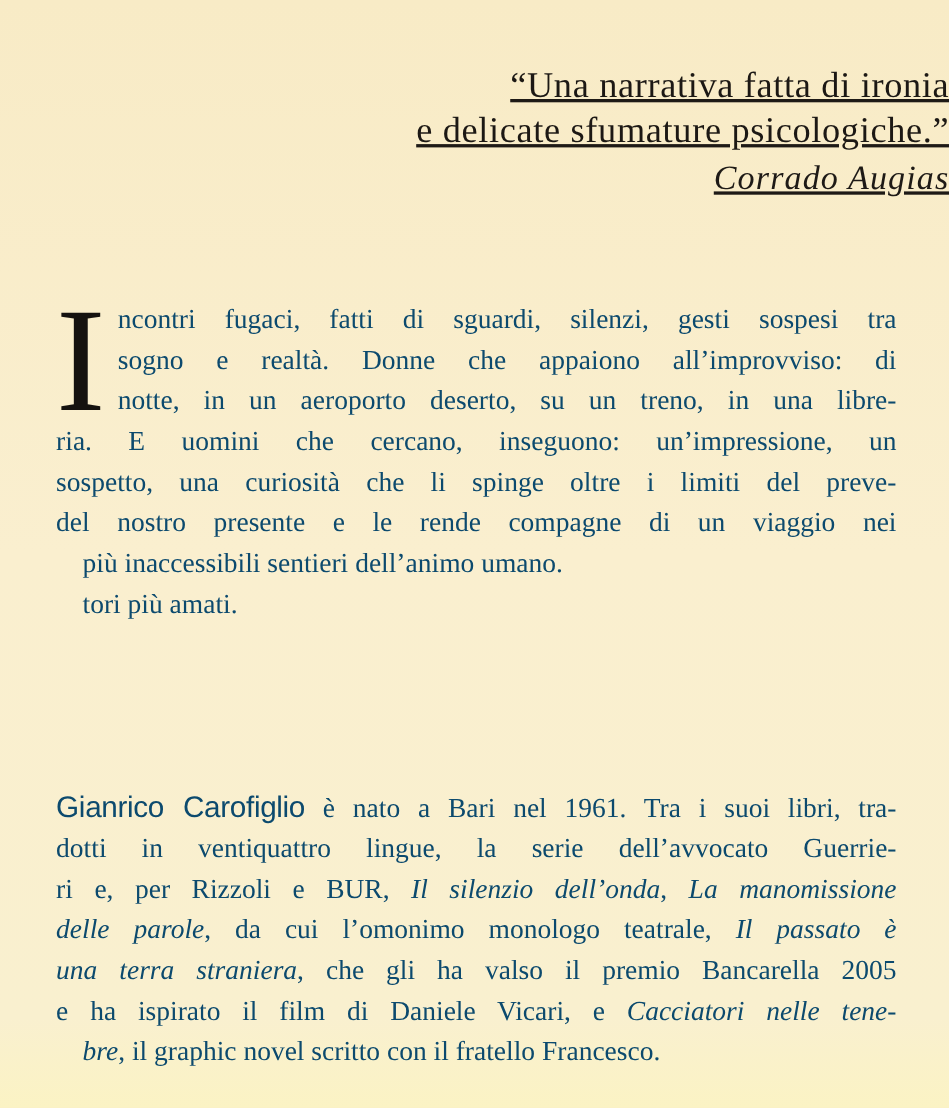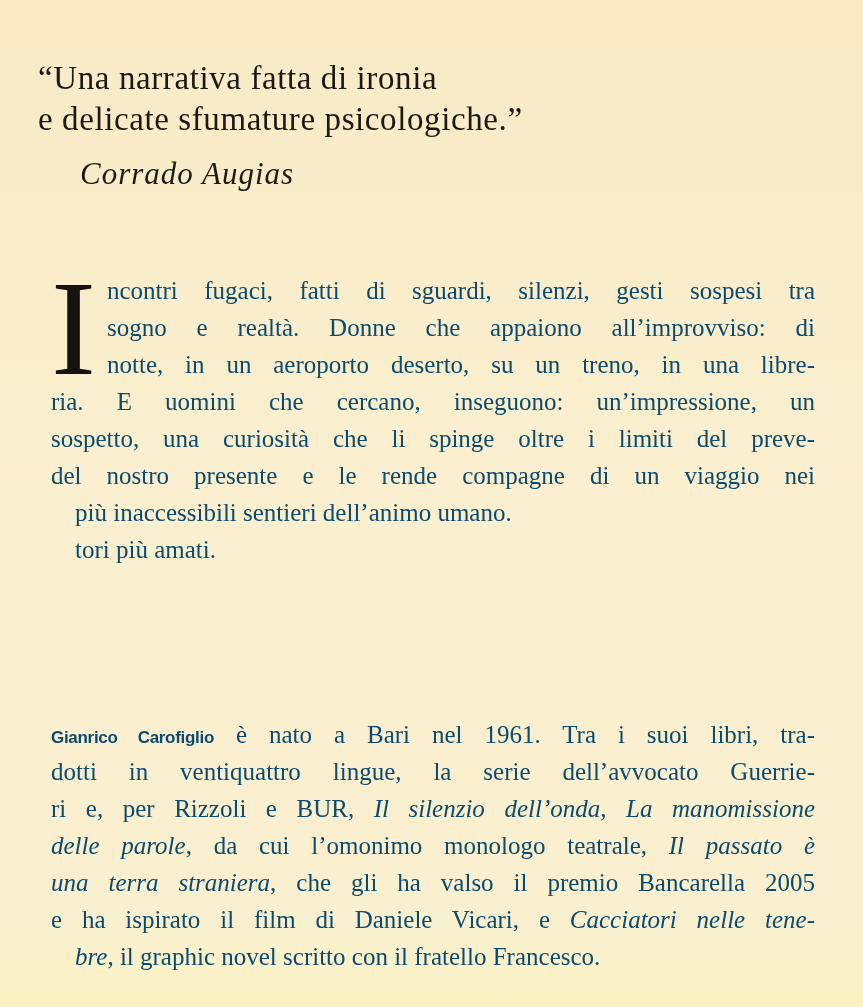--- a/index.html
+++ b/index.html
@@ -6,52 +6,53 @@
     body {
       width: 863px; height: 1007px; overflow: hidden;
       background: #f9edca;
       background-image: linear-gradient(180deg, #f8ebc6 0%, #faefcf 50%, #f9f0cf 92%, #fbf3c4 100%);
       font-family: "DejaVu Serif", "Liberation Serif", serif;
       color: #1e1a16;
       position: relative;
     }
     .quote {
       position: absolute; left: 0; width: 863px; top: 58px;
-      text-align: left;
+      text-align: right;
+      text-decoration: underline;
     }
     .quote .ql {
       font-family: "Liberation Serif", serif;
       font-size: 33px; line-height: 41px; letter-spacing: 0.6px;
       color: #1c1814;
       padding-left: 38px;
     }
     .quote .author {
       font-family: "Liberation Serif", serif;
       font-style: italic; font-size: 31px; line-height: 40px;
-      letter-spacing: 1px; padding-left: 80px; margin-top: 14px;
+      letter-spacing: 1px; padding-left: 80px; margin-top: 2px;
     }
     .blurb { position: absolute; left: 51px; width: 764px; top: 272px; }
     .line {
       font-family: "Liberation Serif", serif;
       font-size: 25px; height: 37px; line-height: 37px;
       text-align: justify; text-align-last: justify;
       white-space: nowrap; overflow: visible;
       color: #0c4a6e;
     }
     .line.last { text-align-last: left; margin-left: 24px; }
     .dropcap-wrap { position: relative; }
     .dropcap {
       position: absolute; left: 0; top: 2px;
       font-family: "Liberation Serif", serif;
       font-size: 135px; line-height: 110px; height: 110px;
       color: #15120f;
     }
     .indented { padding-left: 56px; }
     .bio { position: absolute; left: 51px; width: 764px; top: 716px; }
-    b.name { font-family: "Liberation Sans", sans-serif; font-weight: bold; font-size: 17px; letter-spacing: -0.3px; }
+    b.name { font-family: "Liberation Sans", sans-serif; font-weight: normal; font-size: 27px; letter-spacing: -0.3px; }
     i { font-style: italic; }
   </style>
 </head>
 <body>
 
 <div class="quote">
   <div class="ql">“Una narrativa fatta di ironia</div>
   <div class="ql">e delicate sfumature psicologiche.”</div>
   <div class="author">Corrado Augias</div>
 </div>

